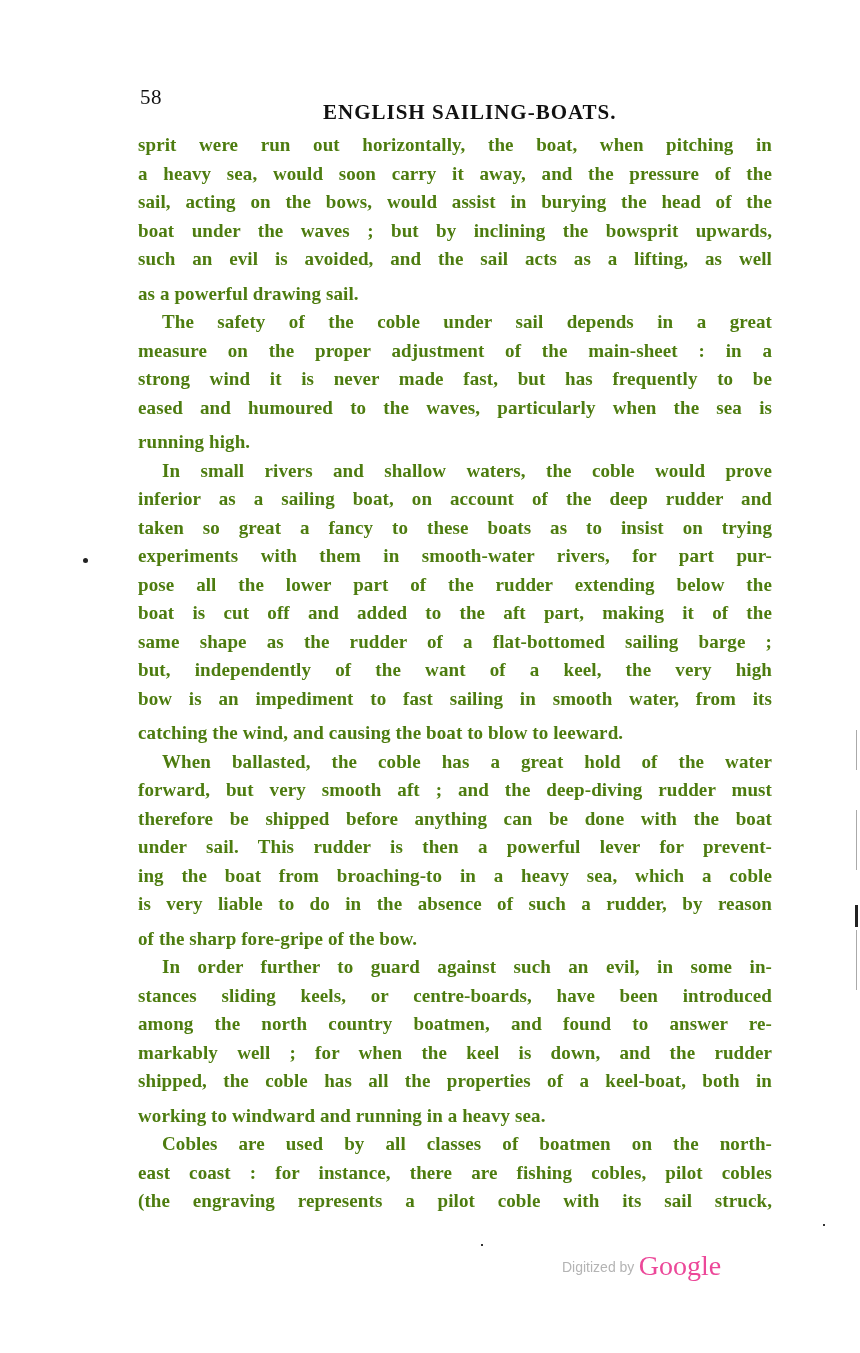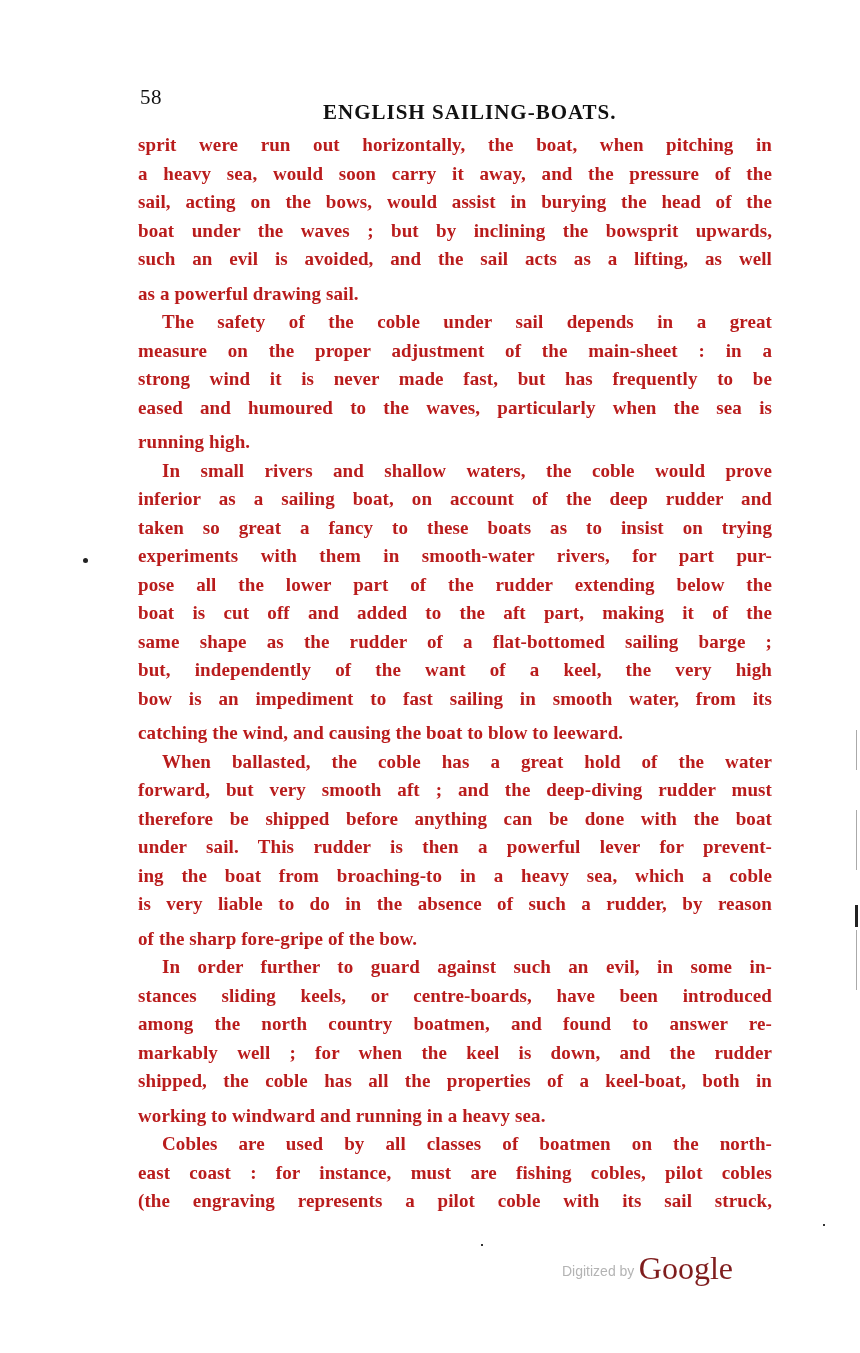--- a/index.html
+++ b/index.html
@@ -47,21 +47,21 @@
     .line {
       display: block;
       height: 28.5px;
       line-height: 28.5px;
       font-size: 19px;
       font-family: "Liberation Serif", "DejaVu Serif", serif;
       white-space: nowrap;
       text-align: justify;
       text-align-last: justify;
       font-weight: bold;
-      color: #b91c1c;
+      color: #4d7c0f;
       letter-spacing: 0.1px;
     }
     .line.indent {
       padding-left: 24px;
     }
     .line.last {
       text-align-last: left;
       margin-top: 6px;
     }
     .margin-mark {
@@ -74,22 +74,22 @@
       top: 1250px;
       color: #b4b4b4;
       font-family: "Liberation Sans", "DejaVu Sans", sans-serif;
     }
     .watermark .small {
       font-size: 14px;
       vertical-align: 3px;
     }
     .watermark .big {
       font-family: "Liberation Serif", "DejaVu Serif", serif;
-      font-size: 32px;
-      color: #7f1d1d;
+      font-size: 28px;
+      color: #ec4899;
     }
   </style>
 </head>
 <body>
 
 <div class="page-header">
   <span class="page-number">58</span>
   <span class="running-head">ENGLISH SAILING-BOATS.</span>
 </div>
 
@@ -133,21 +133,21 @@
     <div>
       <span class="line indent">In order further to guard against such an evil, in some in-</span>
       <span class="line">stances sliding keels, or centre-boards, have been introduced</span>
       <span class="line">among the north country boatmen, and found to answer re-</span>
       <span class="line">markably well ; for when the keel is down, and the rudder</span>
       <span class="line">shipped, the coble has all the properties of a keel-boat, both in</span>
       <span class="line last">working to windward and running in a heavy sea.</span>
     </div>
     <div>
       <span class="line indent">Cobles are used by all classes of boatmen on the north-</span>
-      <span class="line">east coast : for instance, must are fishing cobles, pilot cobles</span>
+      <span class="line">east coast : for instance, there are fishing cobles, pilot cobles</span>
       <span class="line">(the engraving represents a pilot coble with its sail struck,</span>
     </div>
   </div>
 
 <div class="margin-mark" style="left:83px;top:558px;width:5px;height:5px;border-radius:50%;background:#222;"></div>
 <div class="margin-mark" style="left:856px;top:730px;width:1px;height:40px;background:#aaa;"></div>
 <div class="margin-mark" style="left:856px;top:810px;width:1px;height:60px;background:#aaa;"></div>
 <div class="margin-mark" style="left:855px;top:905px;width:3px;height:22px;background:#222;"></div>
 <div class="margin-mark" style="left:856px;top:930px;width:1px;height:60px;background:#aaa;"></div>
 <div class="margin-mark" style="left:481px;top:1244px;width:2px;height:2px;background:#333;"></div>

